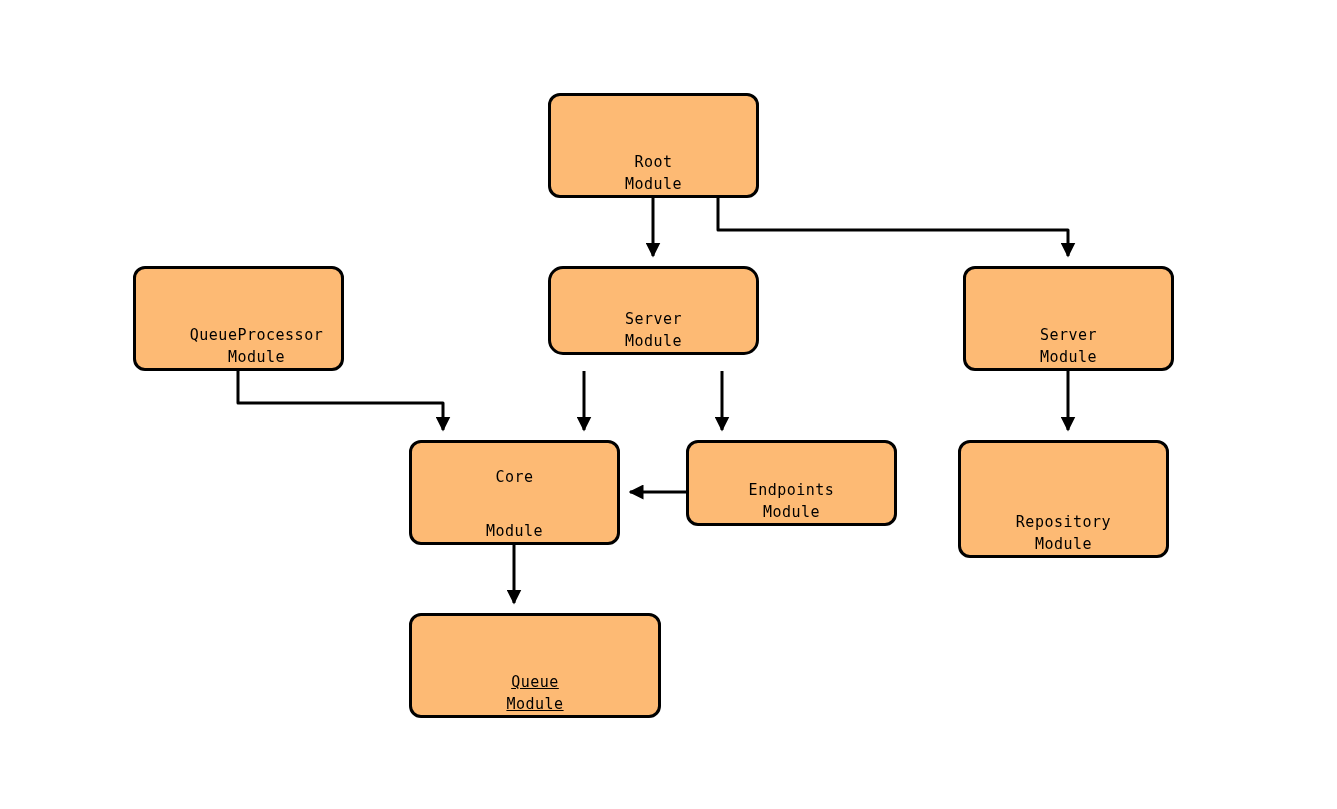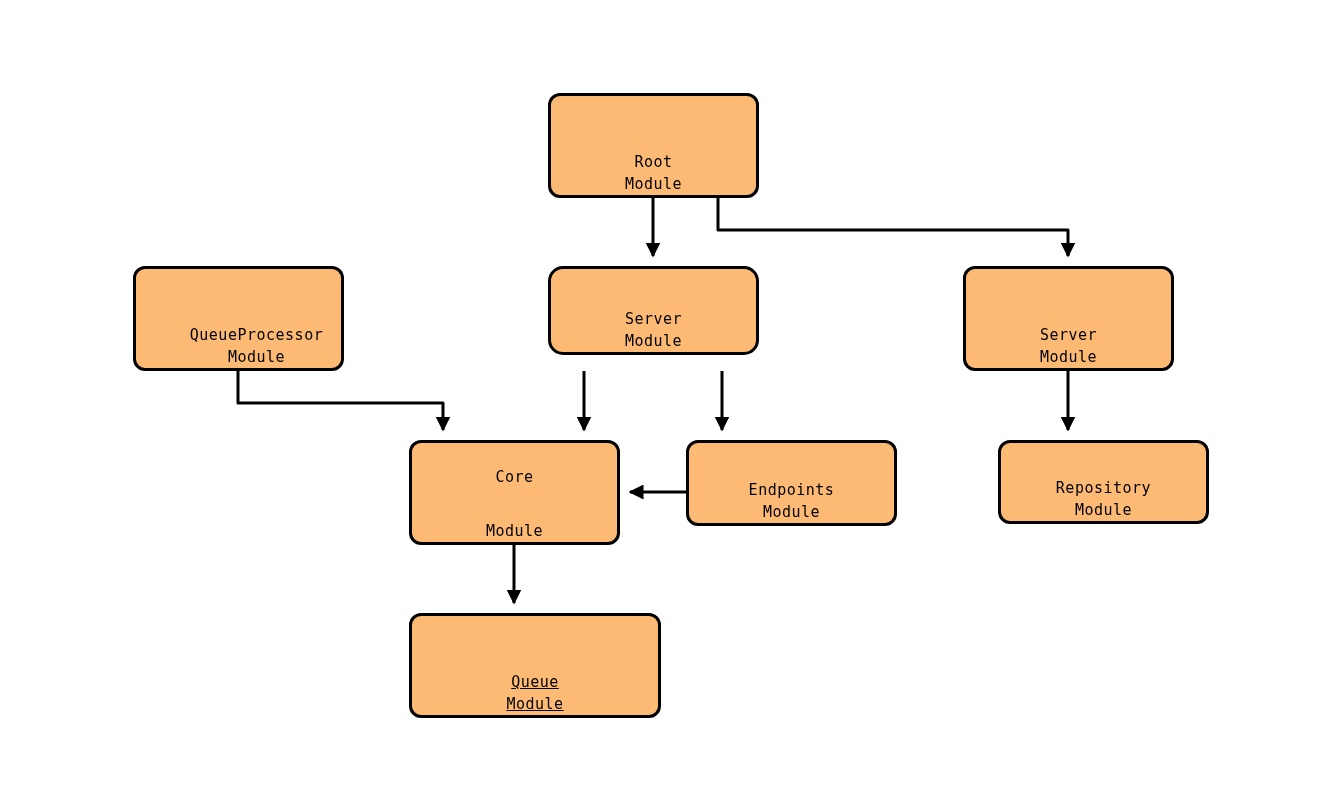--- a/index.html
+++ b/index.html
@@ -96,21 +96,21 @@
   <div class="node" style="left:409px; top:440px; width:211px; height:105px;gap:32px;">
     <span class="line1">Core</span>
     <span class="line2">Module</span>
   </div>
 
   <div class="node" style="left:686px; top:440px; width:211px; height:86px;">
     <span class="line1">Endpoints</span>
     <span class="line2">Module</span>
   </div>
 
-  <div class="node" style="left:998px; top:440px; width:211px; height:84px;">
+  <div class="node" style="left:958px; top:440px; width:211px; height:118px;">
     <span class="line1">Repository</span>
     <span class="line2">Module</span>
   </div>
 
   <div class="node" style="left:409px; top:613px; width:252px; height:105px;text-decoration:underline;">
     <span class="line1">Queue</span>
     <span class="line2">Module</span>
   </div>
 
 </div>

